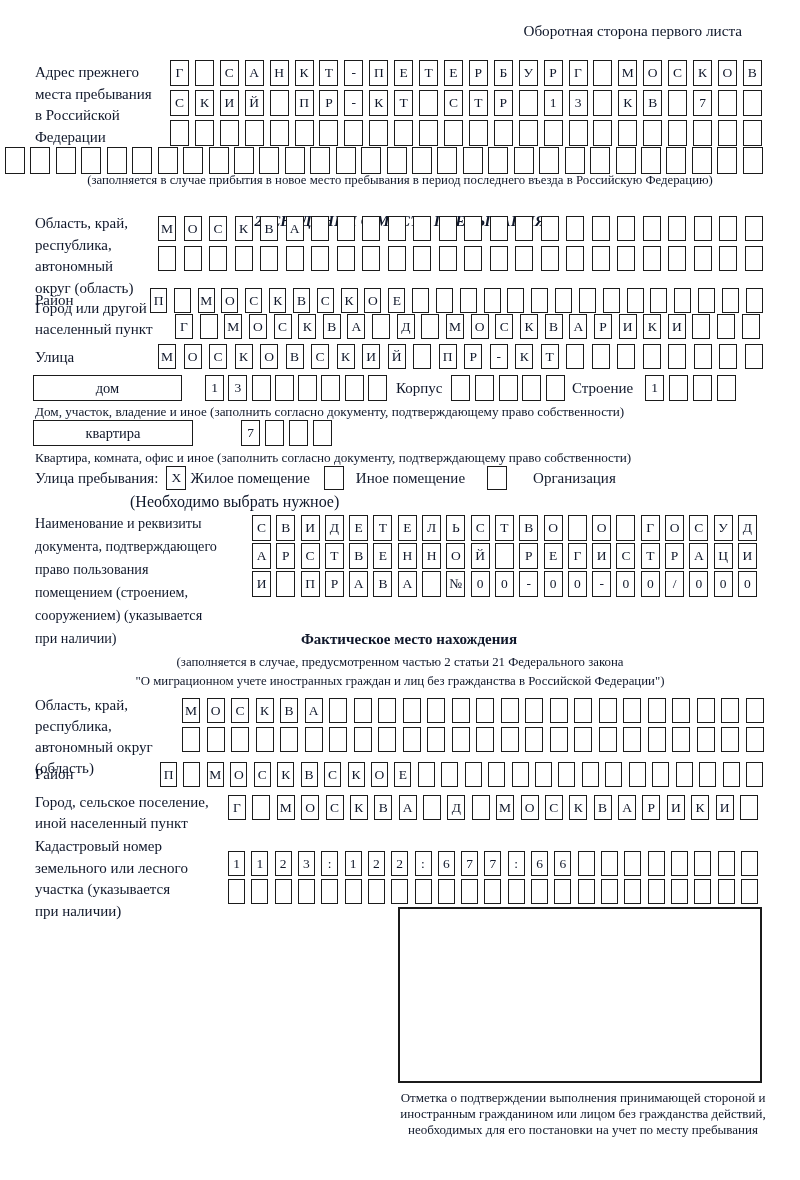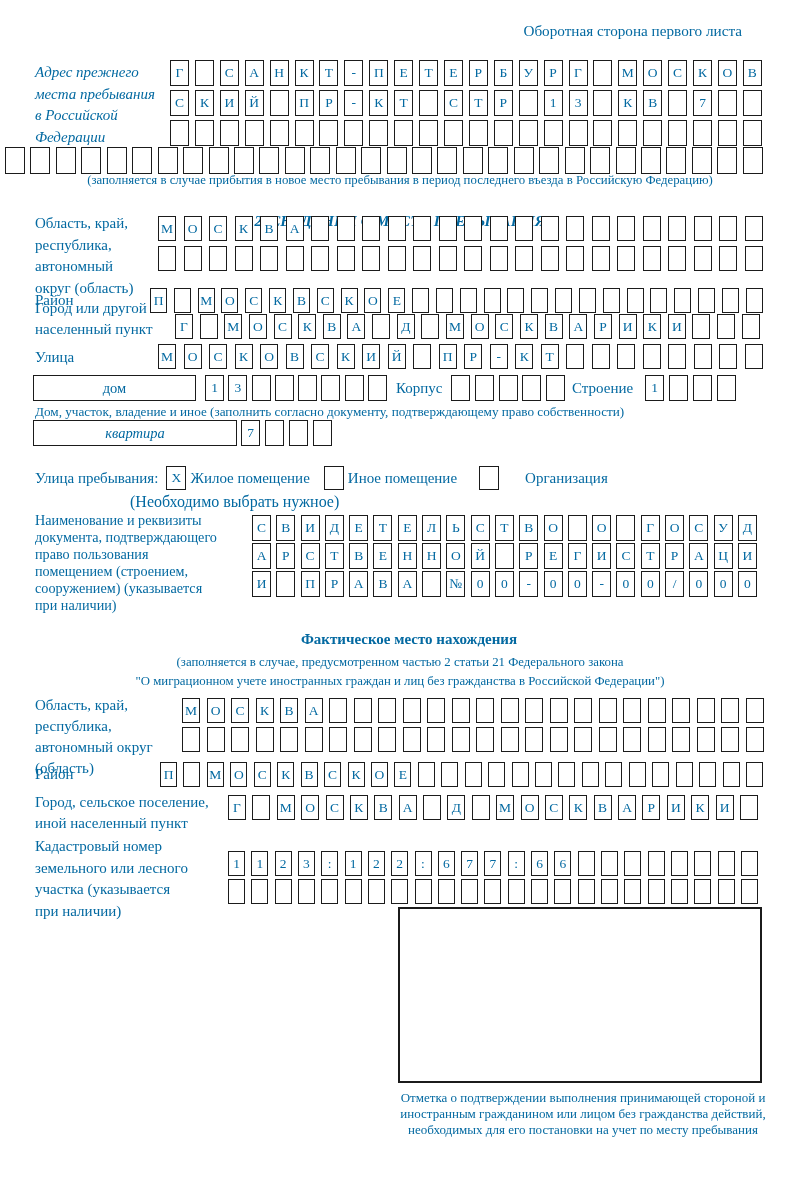--- a/index.html
+++ b/index.html
@@ -1,17 +1,17 @@
 <!DOCTYPE html>
 <html><head>
 <meta charset="utf-8">
 <style>
   html,body{margin:0;padding:0;background:#fff;}
   .page{
-    position:relative;width:800px;height:1180px;background:#fff;color:#0369a1;
+    position:relative;width:800px;height:1180px;background:#fff;color:#0f172a;
     font-family:"Liberation Serif","DejaVu Serif",serif;overflow:hidden;
   }
   .lbl{position:absolute;font-size:15px;line-height:21.5px;white-space:pre-line;}
   .note{position:absolute;font-size:12.8px;}
   .center{left:0;width:800px;text-align:center;}
   .stitle{position:absolute;left:0;width:800px;text-align:center;font-weight:bold;font-size:15.5px;}
   .crow{position:absolute;display:flex;justify-content:space-between;}
   .cell{
     box-sizing:border-box;border:1.6px solid #1b1b1b;background:#fff;
     display:flex;align-items:center;justify-content:center;
@@ -24,56 +24,56 @@
   .fbox{
     position:absolute;box-sizing:border-box;border:1.6px solid #1b1b1b;
     display:flex;align-items:center;justify-content:center;font-size:14.5px;height:26px;
   }
   .chk{
     box-sizing:border-box;width:20px;height:24px;border:1.6px solid #1b1b1b;
     display:inline-flex;align-items:center;justify-content:center;font-size:13.5px;flex:0 0 auto;
   }
   
   #page-title{position:absolute;top:22px;right:58px;font-size:15.2px;}
-  #s1-label{left:35px;top:62px;font-style:italic;}
+  #s1-label{left:35px;top:62px;}
   #s1r1{left:170px;top:60px;width:592px;}
   #s1r2{left:170px;top:90px;width:592px;}
   #s1r3{left:170px;top:120px;width:592px;}
   #s1r4{left:5px;top:147px;width:758px;}
   #s1-note{top:173px;}
   
   #s2-title{top:212px;font-style:italic;}
   #s2-region-label{left:35px;top:213px;}
   #s2-region-r1{left:158px;top:216px;width:605px;}
   #s2-region-r2{left:158px;top:246px;width:605px;}
   #s2-district-label{left:35px;top:290px;}
   #s2-district-row{left:150px;top:288px;width:613px;}
   #s2-city-label{left:35px;top:298px;line-height:20.5px;}
   #s2-city-row{left:175px;top:314px;width:585px;}
   #s2-street-label{left:35px;top:347px;}
   #s2-street-row{left:158px;top:344px;width:605px;}
-  #house-box{left:33px;top:375px;width:163px;text-align:center;}
+  #house-box{left:33px;top:375px;width:149px;text-align:center;}
   #house-cells{left:205px;top:375px;width:182px;}
   #korpus-label{left:396px;top:378px;}
   #korpus-cells{left:451px;top:375px;width:114px;}
   #stroenie-label{left:572px;top:378px;}
   #stroenie-cells{left:645px;top:375px;width:91px;}
   #house-note{left:35px;top:404px;font-size:13.2px;}
-  #apt-box{left:33px;top:420px;width:204px;font-style:italic;}
+  #apt-box{left:33px;top:420px;width:160px;}
   #apt-cells{left:241px;top:420px;width:91px;}
   #apt-note{left:35px;top:450px;font-size:13.2px;}
   #stay-row{position:absolute;left:35px;top:466px;display:flex;align-items:center;font-size:15px;}
   #stay-opt1-box{margin-left:8px;}
   #stay-opt1-label{margin-left:4px;}
   #stay-opt2-box{margin-left:14px;}
-  #stay-opt2-label{margin-left:4px;}
+  #stay-opt2-label{margin-left:12px;}
   #stay-opt3-box{margin-left:22px;}
   #stay-opt3-label{margin-left:26px;}
   #stay-note{left:130px;top:493px;width:400px;text-align:left;font-size:16px;}
-  #doc-label{left:35px;top:512px;font-size:14.2px;line-height:17px;}
+  #doc-label{left:35px;top:512px;font-size:14.2px;line-height:23px;}
   #docr1{left:252px;top:515px;width:505px;}
   #docr2{left:252px;top:543px;width:505px;}
   #docr3{left:252px;top:571px;width:505px;}
   
   #f-title{top:631px;font-size:15px;margin-left:9px;}
   #f-note1{top:655px;}
   #f-note2{top:674px;}
   #f-region-label{left:35px;top:695px;line-height:21px;}
   #f-region-r1{left:182px;top:698px;width:582px;}
   #f-region-r2{left:182px;top:727px;width:582px;}
@@ -385,20 +385,21 @@
     </div>
   <div id="house-note" class="note">Дом, участок, владение и иное (заполнить согласно документу, подтверждающему право собственности)</div>
 
   <div id="apt-box" class="fbox">квартира</div>
   <div id="apt-cells" class="crow c19">
       <span class="cell">7</span>
       <span class="cell"></span>
       <span class="cell"></span>
       <span class="cell"></span>
     </div>
+  <div id="apt-note" class="note">Квартира, комната, офис и иное (заполнить согласно документу, подтверждающему право собственности)</div>
 
   <div id="stay-row">
     <span>Улица пребывания:</span>
     <span id="stay-opt1-box" class="chk">X</span>
     <span id="stay-opt1-label">Жилое помещение</span>
     <span id="stay-opt2-box" class="chk"></span>
     <span id="stay-opt2-label">Иное помещение</span>
     <span id="stay-opt3-box" class="chk"></span>
     <span id="stay-opt3-label">Организация</span>
   </div>

